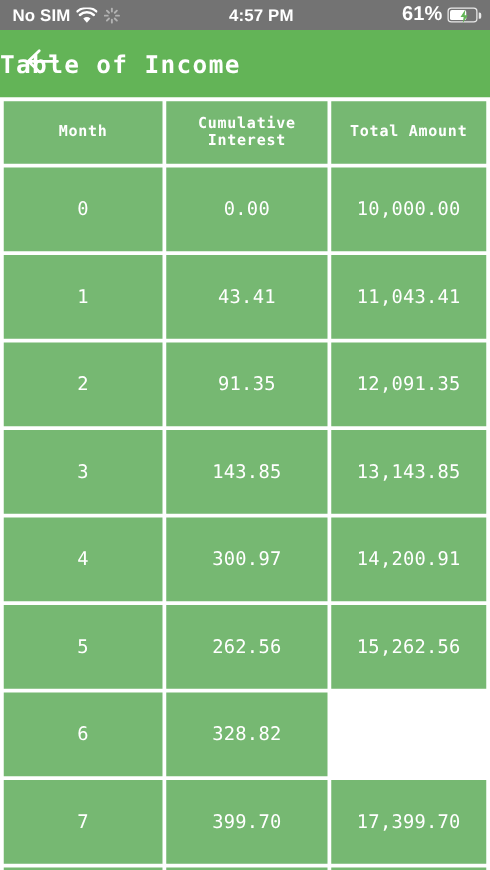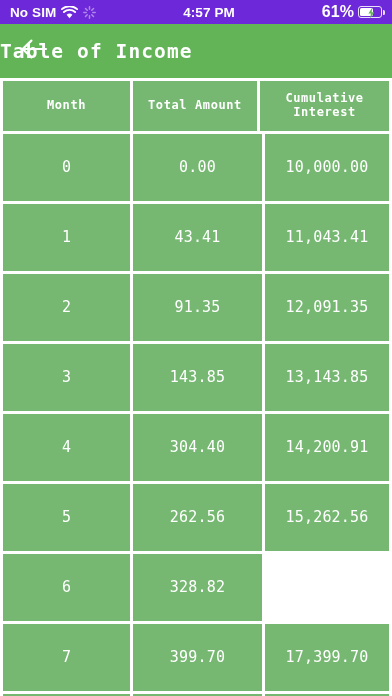--- a/index.html
+++ b/index.html
@@ -6,21 +6,21 @@
   html,body {
     width:392px; height:696px;
     background:#ffffff;
     font-family:"Liberation Sans", sans-serif;
     overflow:hidden;
   }
   .phone { position:relative; width:392px; height:696px; background:#ffffff; }
 
   
   .statusbar {
-    height:24px; background:#6d28d9;
+    height:24px; background:#737373;
     display:flex; align-items:center;
     padding:0 10px; color:#ffffff;
     font-size:13.5px; letter-spacing:.1px;
   }
   .sb-left  { display:flex; align-items:center; gap:5px; flex:0 0 auto; }
   .sb-mid   { flex:1 1 auto; text-align:center; font-weight:600; font-size:13.5px;}
   .sb-right { display:flex; align-items:center; gap:4px; flex:0 0 auto; }
   .sb-carrier { font-weight:600; }
   .wifi { display:block; }
   .spinner { opacity:.45; display:block; }
@@ -132,27 +132,27 @@
         </svg>
       </span>
     </div>
     <div class="nav-title">Table of Income</div>
   </div>
 
   <div class="table-wrap">
 
     <div class="row head-row">
       <div class="cell c-month">Month</div>
-      <div class="cell c-total">Total Amount</div>
       <div class="cell c-interest">
         <div>
           <div>Cumulative</div>
           <div>Interest</div>
         </div>
       </div>
+      <div class="cell c-total">Total Amount</div>
     </div>
 
     <div id="rows-container">
         <div class="row data-row">
           <div class="cell c-month">0</div>
           <div class="cell c-interest">0.00</div>
           <div class="cell c-total">10,000.00</div>
         </div>
         <div class="row data-row">
           <div class="cell c-month">1</div>
@@ -164,21 +164,21 @@
           <div class="cell c-interest">91.35</div>
           <div class="cell c-total">12,091.35</div>
         </div>
         <div class="row data-row">
           <div class="cell c-month">3</div>
           <div class="cell c-interest">143.85</div>
           <div class="cell c-total">13,143.85</div>
         </div>
         <div class="row data-row">
           <div class="cell c-month">4</div>
-          <div class="cell c-interest">304.40</div>
+          <div class="cell c-interest">300.97</div>
           <div class="cell c-total">14,200.91</div>
         </div>
         <div class="row data-row">
           <div class="cell c-month">5</div>
           <div class="cell c-interest">262.56</div>
           <div class="cell c-total">15,262.56</div>
         </div>
         <div class="row data-row">
           <div class="cell c-month">6</div>
           <div class="cell c-interest">328.82</div>

